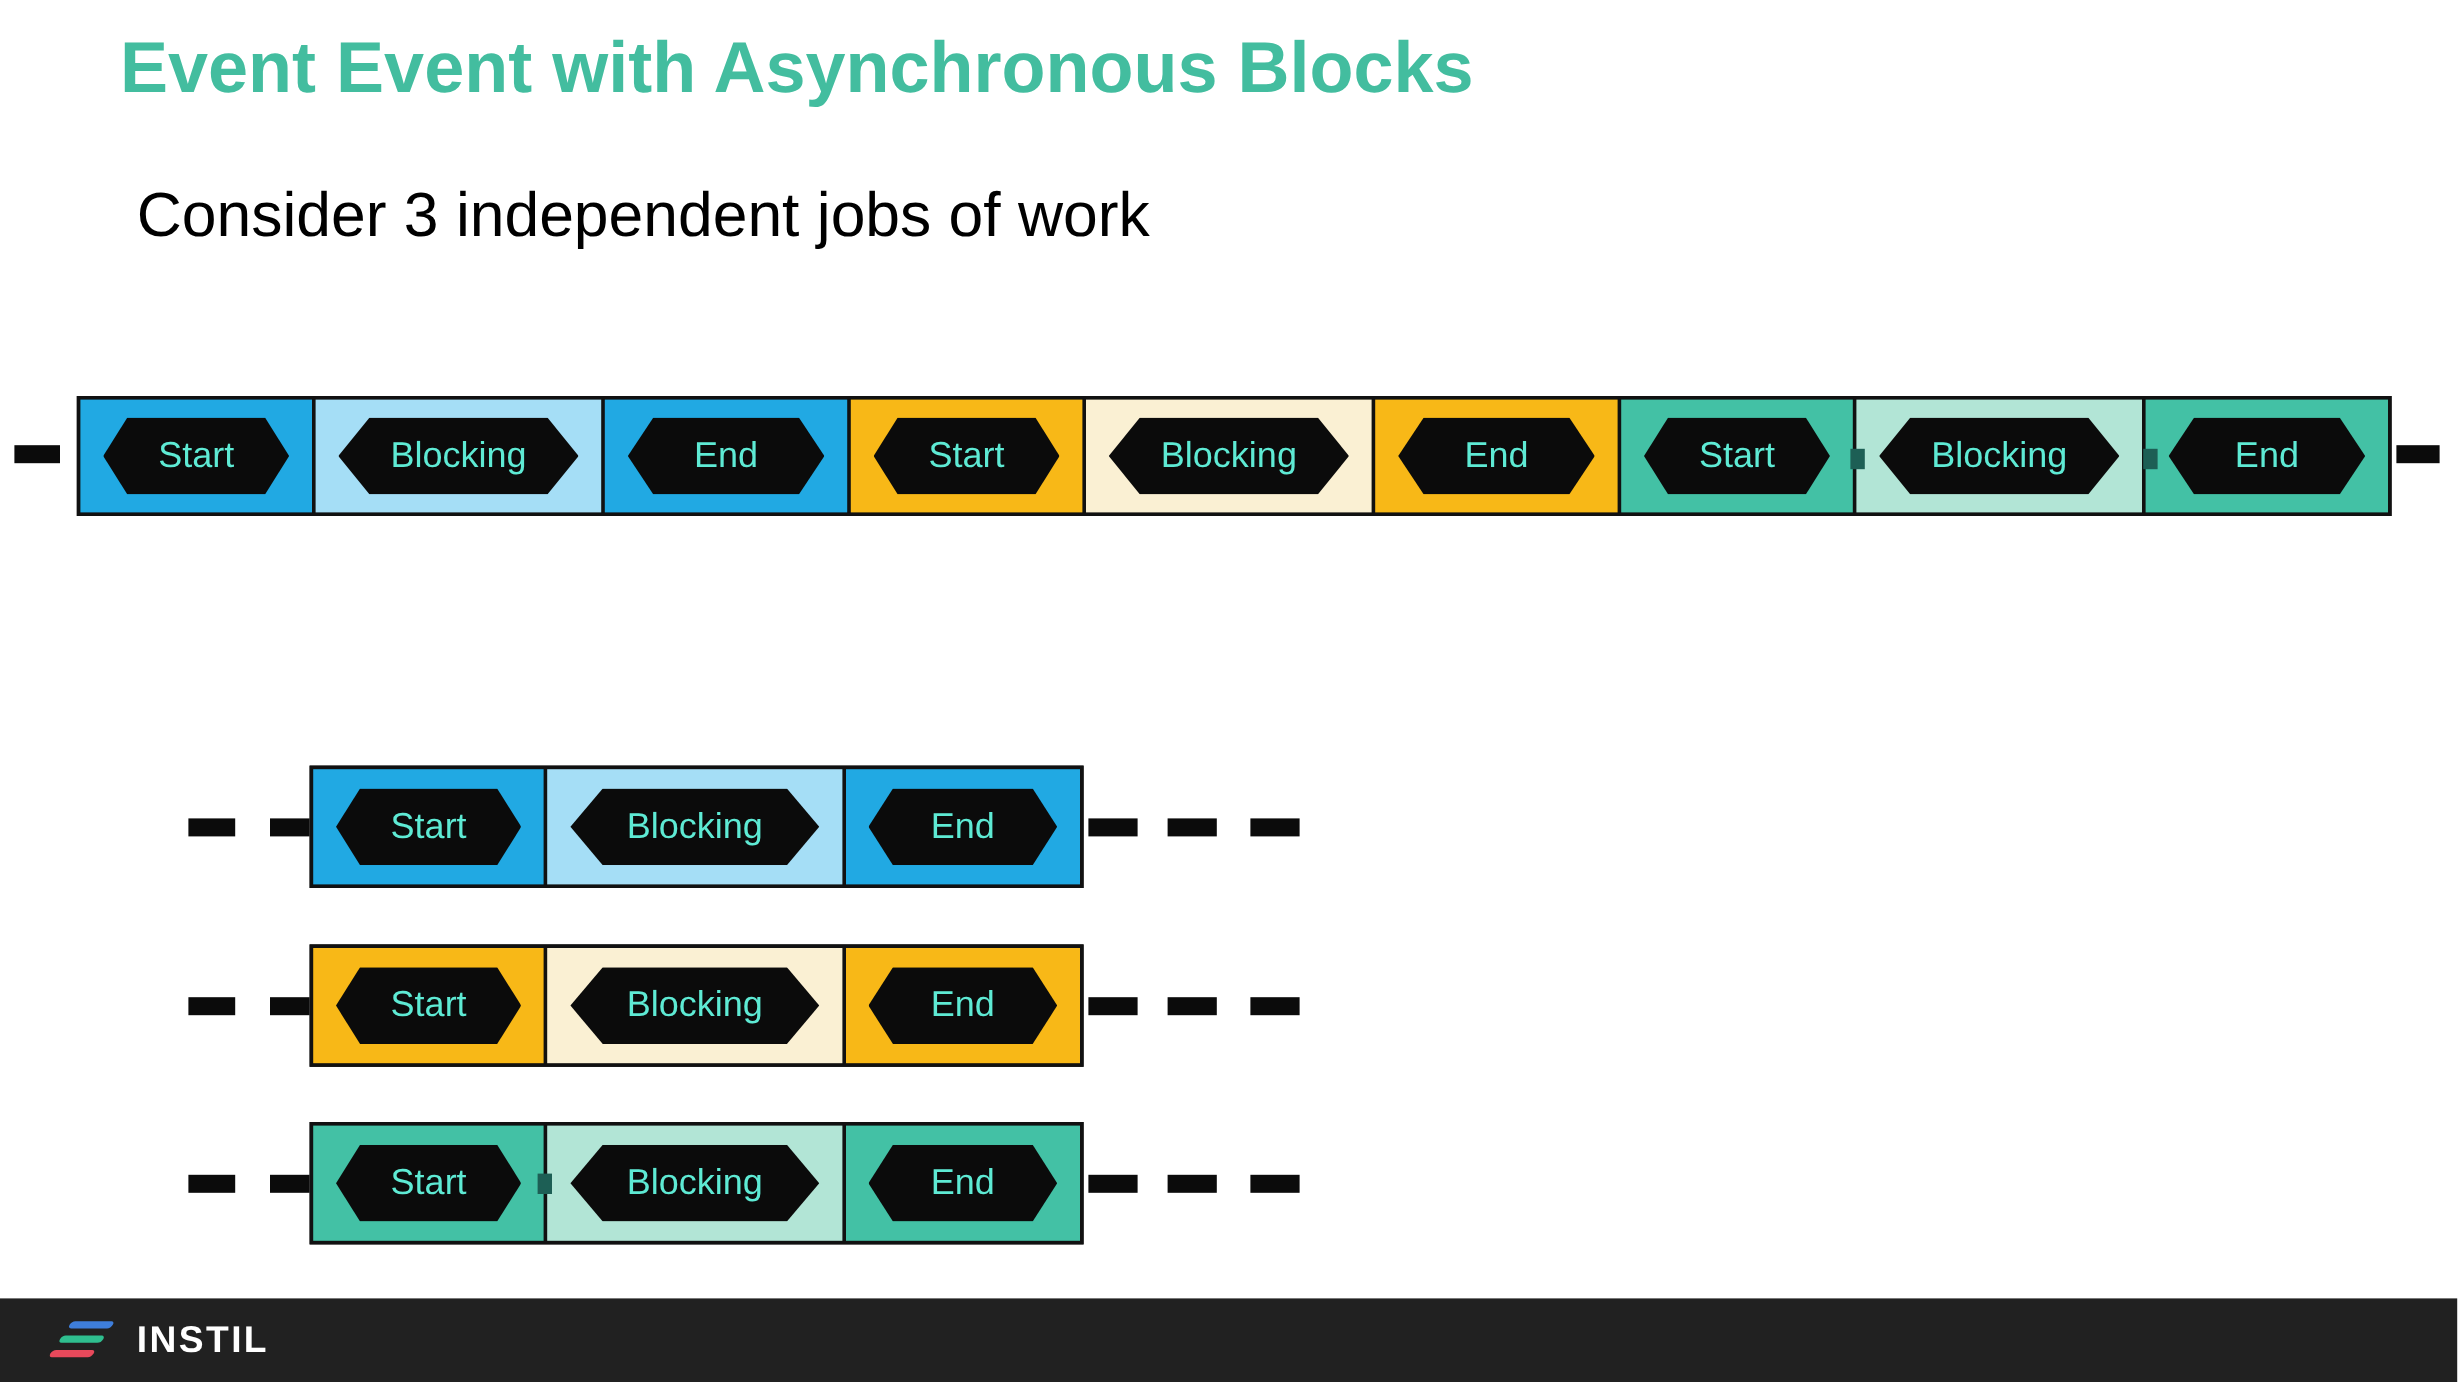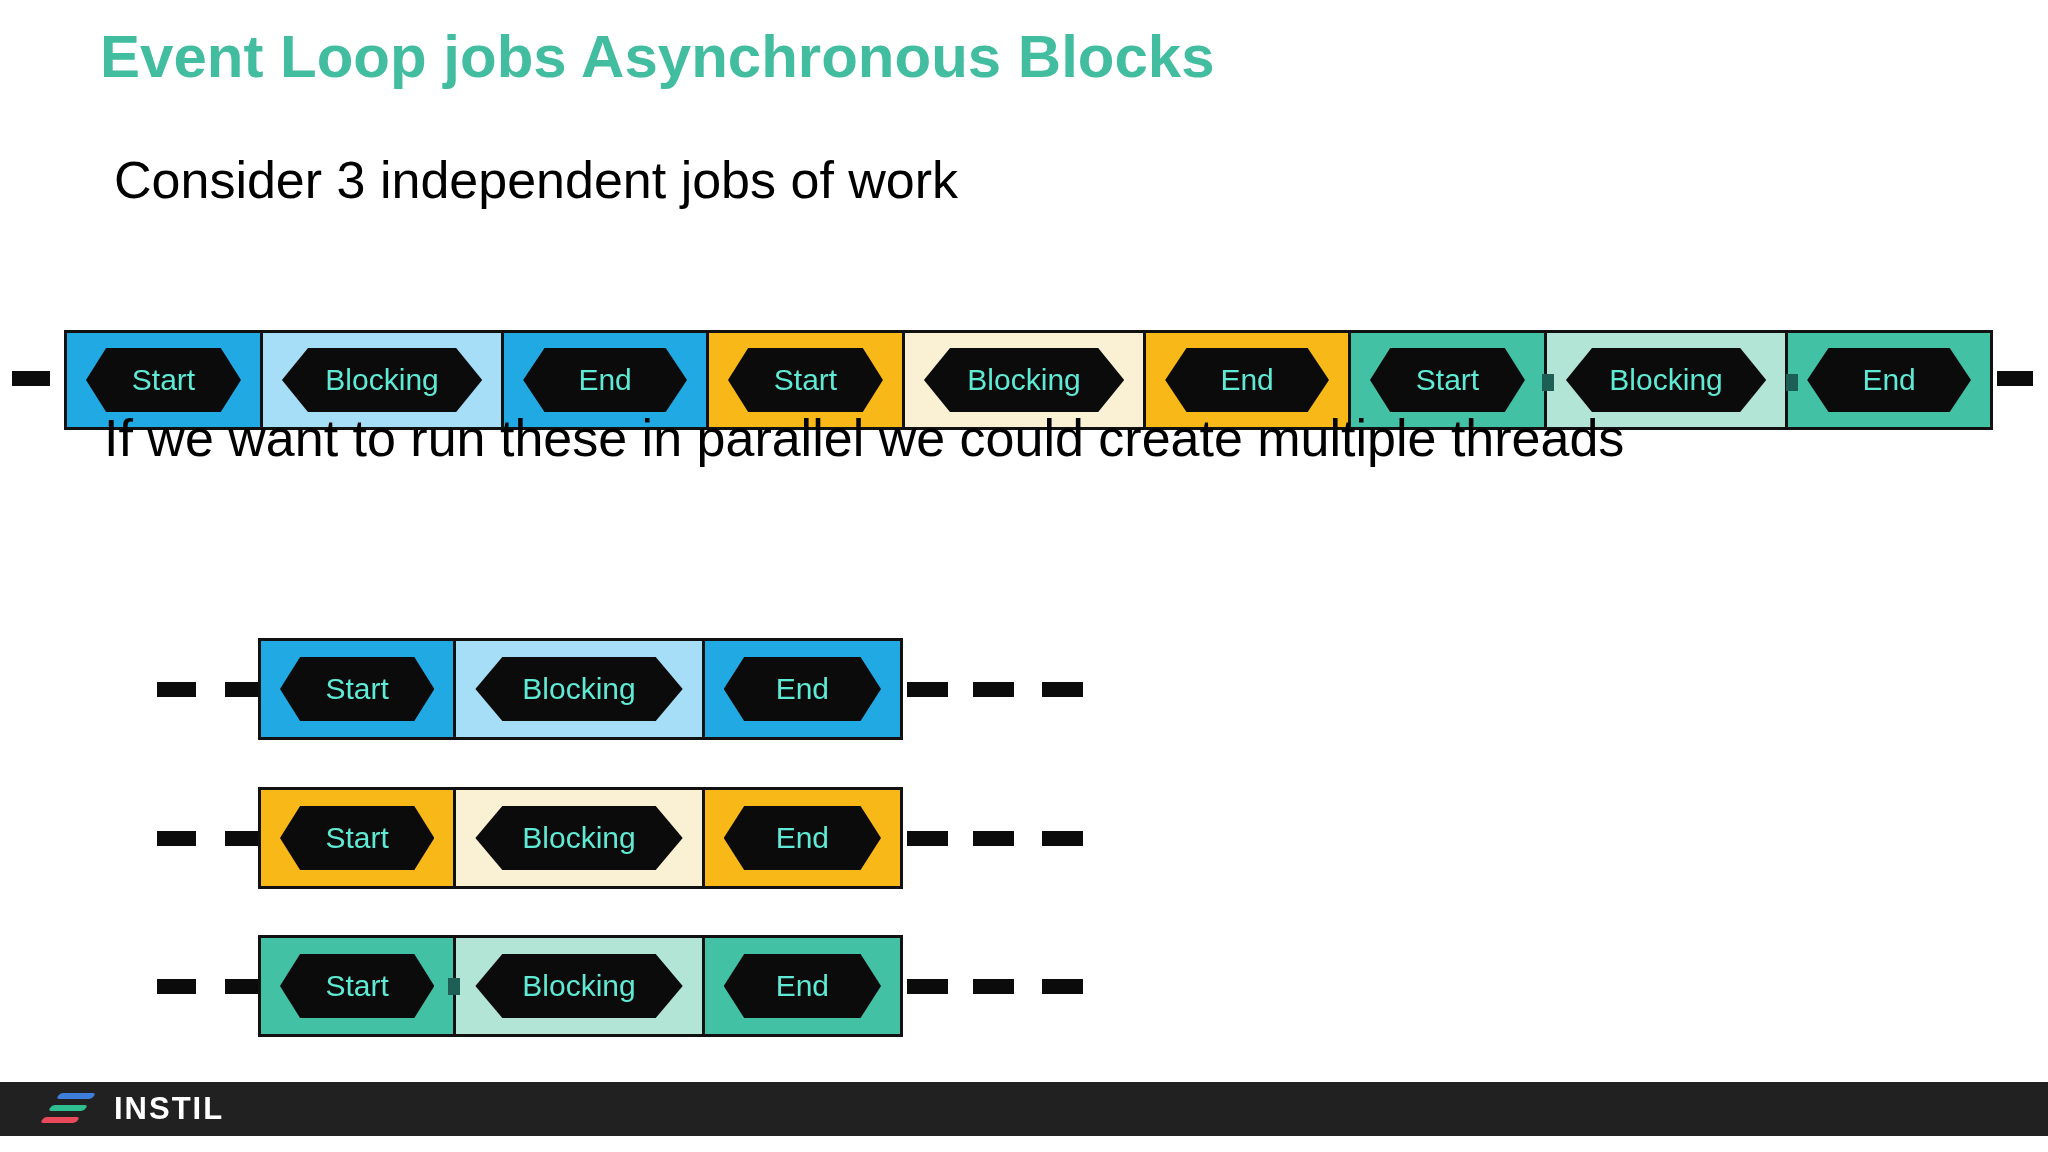--- a/index.html
+++ b/index.html
@@ -38,38 +38,38 @@
     height:64px;width:calc(100% - 38px);
     clip-path:polygon(0% 50%,13% 0%,87% 0%,100% 50%,87% 100%,13% 100%);
     display:flex;align-items:center;justify-content:center;
     font-size:30px;font-weight:400;white-space:nowrap;
   }
 
   .dash{position:absolute;height:15px;background:#0b0b0b;}
   .tick{position:absolute;width:12px;height:17px;background:#1d5f55;}
 
   .footer{
-    position:absolute;left:0;top:1082px;width:2048px;height:54px;
+    position:absolute;left:0;top:1082px;width:2048px;height:70px;
     background:var(--footer-bg);display:flex;align-items:center;
   }
   .logo{position:relative;width:64px;height:36px;margin-left:36px;}
   .logo .bar-i{position:absolute;height:6px;width:36px;border-radius:3px;transform:skewX(-32deg);}
   .logo .b-top{top:2px;left:22px;background:var(--logo-blue);}
   .logo .b-mid{top:14px;left:14px;background:var(--logo-green);}
   .logo .b-bot{top:26px;left:6px;background:var(--logo-red);}
   .brand{
     color:#fff;font-size:31px;font-weight:bold;letter-spacing:2px;margin-left:14px;
   }
 </style>
 </head>
 <body>
 
 <div class="stage">
 
-  <div class="title">Event Loop jobs Asynchronous Blocks</div>
+  <div class="title">Event Event with Asynchronous Blocks</div>
 
   <div class="body-text subtitle-1">Consider 3 independent jobs of work</div>
 
   <div class="dash" style="left:12px;top:371px;width:38px;"></div>
 
   <div class="bar" style="left:64px;top:330px;width:1929px;height:100px;">
     <div class="seg c-blue" style="flex:196 0 0;">
       <div class="hex">Start</div>
     </div>
     <div class="seg c-blue-light" style="flex:242 0 0;">
@@ -95,21 +95,20 @@
     </div>
     <div class="seg c-teal" style="flex:205 0 0;">
       <div class="hex">End</div>
     </div>
   </div>
 
   <div class="tick" style="left:1542px;top:374px;"></div>
   <div class="tick" style="left:1786px;top:374px;"></div>
   <div class="dash" style="left:1997px;top:371px;width:36px;"></div>
 
-  <div class="body-text subtitle-2">If we want to run these in parallel we could create multiple threads</div>
 
   <div class="dash" style="left:157px;top:682px;width:39px;"></div>
   <div class="dash" style="left:225px;top:682px;width:33px;"></div>
   <div class="bar" style="left:258px;top:638px;width:645px;height:102px;">
     <div class="seg c-blue" style="flex:196 0 0;">
       <div class="hex">Start</div>
     </div>
     <div class="seg c-blue-light" style="flex:250 0 0;">
       <div class="hex">Blocking</div>
     </div>

